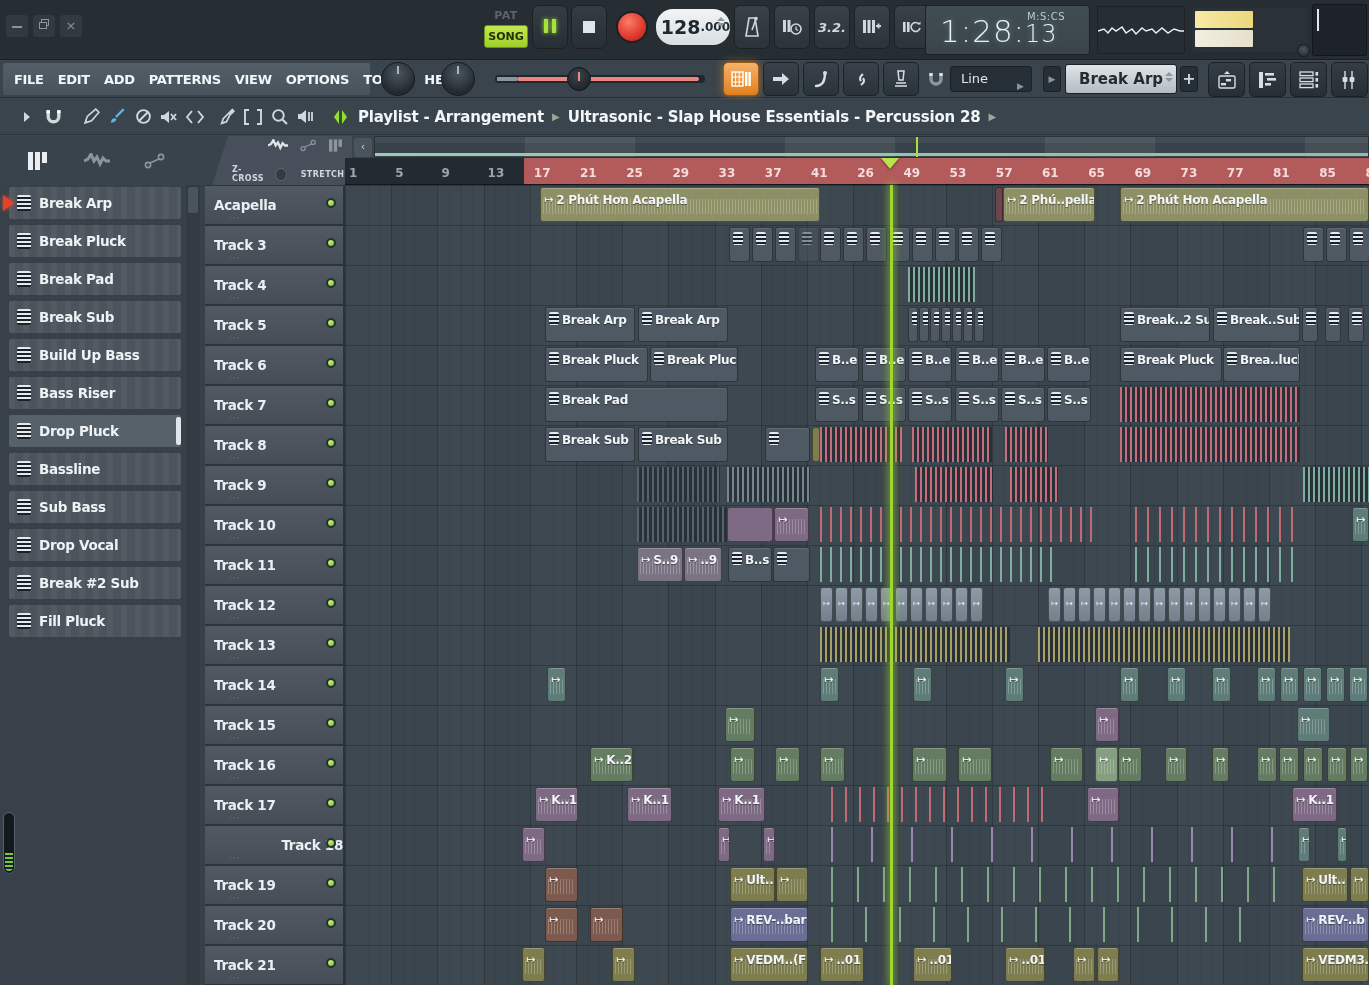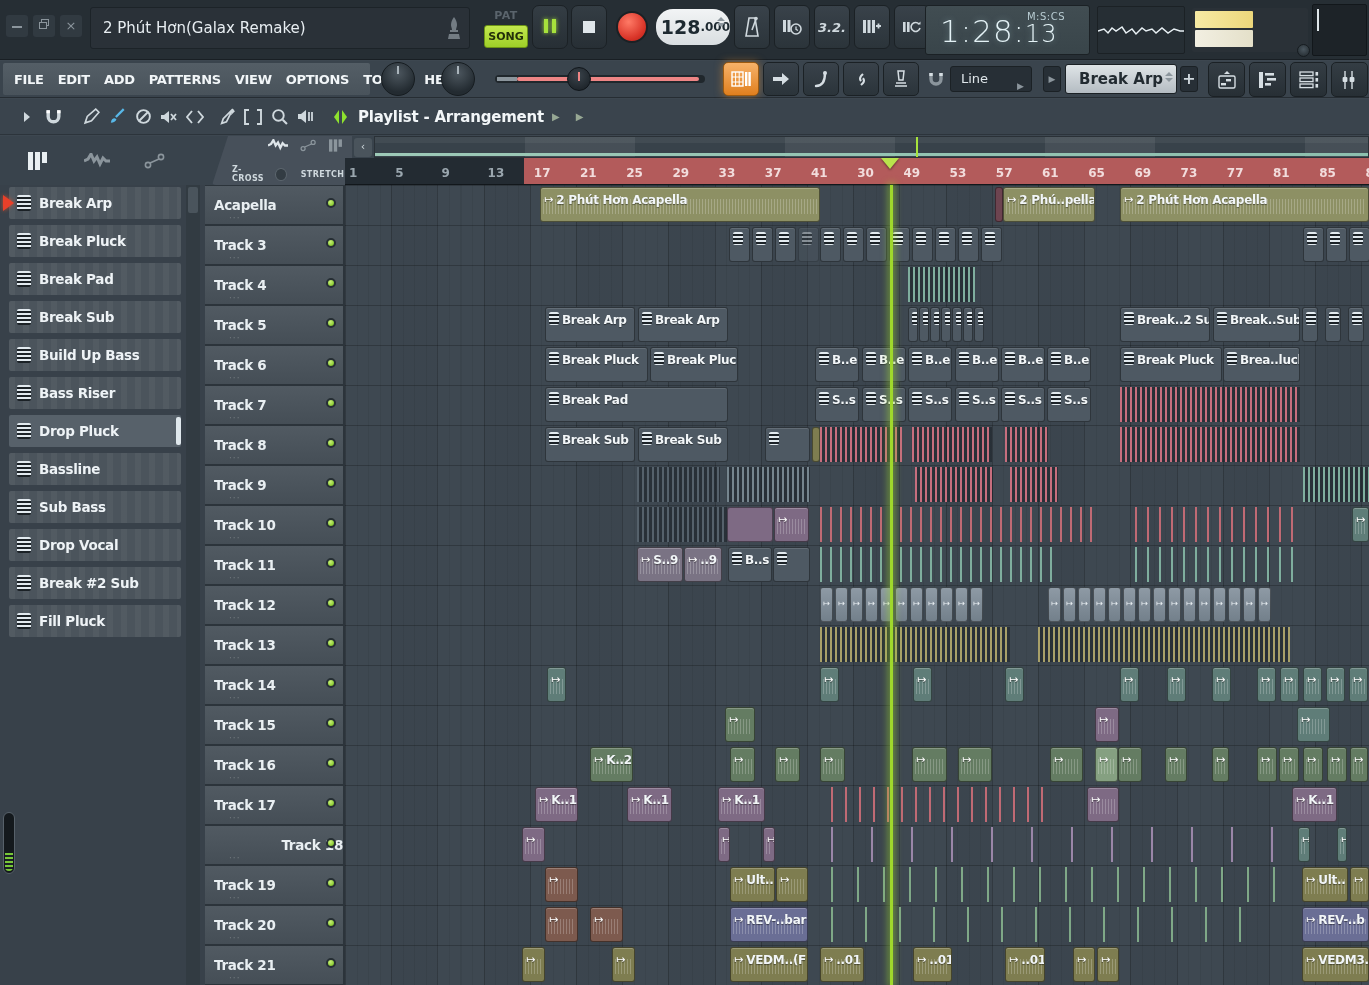--- a/index.html
+++ b/index.html
@@ -138,28 +138,20 @@
 <body>
 
 <div class="app">
 
   <div class="topbar">
     <div class="winbtns">
       <div class="winbtn"><span class="minbar"></span></div>
       <div class="winbtn"><span class="restore-ic"><i></i><i></i></span></div>
       <div class="winbtn"><span>×</span></div>
     </div>
-    <div class="titlefield">
-      <span>2 Phút Hơn(Galax Remake)</span>
-      <span class="statue">
-        <svg width="14" height="24" viewBox="0 0 14 24">
-            <path d="M7 0c2 3 3 5 3 8 0 2-1 3-1 5h2v2H3v-2h2c0-2-1-3-1-5 0-3 1-5 3-8z M2 17h10l1 5H1z" fill="#9aa4ac"></path>
-          </svg>
-      </span>
-    </div>
     <div class="transport">
       <div class="patsong">
         <div class="pat-lbl">PAT</div>
         <div class="song-lbl">SONG</div>
       </div>
       <div class="tbtn">
           <span class="pause-ic"><i></i><i></i></span>
         </div>
       <div class="tbtn">
           <span class="stop-ic"></span>
@@ -393,20 +385,21 @@
           <path d="M12 3v9M15 3v9" stroke="#cfd8dd" stroke-width="1.8"></path>
         </svg>
     </div>
     <div class="crumbwrap">
       <svg width="17" height="16" viewBox="0 0 17 16" style="margin-right:9px">
           <path d="M7 1L2 8l5 7z" fill="#8ee22e"></path>
           <path d="M10 1l5 7-5 7z" fill="#8ee22e"></path>
         </svg>
       <span class="crumb">Playlist - Arrangement</span>
       <span class="chev">▶</span>
+      <span class="crumb">Ultrasonic - Slap House Essentials - Percussion 28</span>
       <span class="chev">▶</span>
     </div>
   </div>
 
   <div class="row4">
     <div class="lefticons">
       <svg width="22" height="18" viewBox="0 0 22 18">
           <rect x="0" y="0" width="5" height="18" fill="#e9eff2"></rect>
           <rect x="7" y="0" width="5" height="18" fill="#e9eff2"></rect>
           <rect x="14" y="0" width="5" height="11" fill="#e9eff2"></rect>
@@ -456,21 +449,21 @@
         <span class="rnum" style="left: 50.2px;">5</span>
         <span class="rnum" style="left: 96.4px;">9</span>
         <span class="rnum" style="left: 142.6px;">13</span>
         <span class="rnum red" style="left: 188.8px;">17</span>
         <span class="rnum red" style="left: 235px;">21</span>
         <span class="rnum red" style="left: 281.2px;">25</span>
         <span class="rnum red" style="left: 327.4px;">29</span>
         <span class="rnum red" style="left: 373.6px;">33</span>
         <span class="rnum red" style="left: 419.8px;">37</span>
         <span class="rnum red" style="left: 466px;">41</span>
-        <span class="rnum red" style="left: 512.2px;">30</span>
+        <span class="rnum red" style="left: 512.2px;">26</span>
         <span class="rnum red" style="left: 558.4px;">49</span>
         <span class="rnum red" style="left: 604.6px;">53</span>
         <span class="rnum red" style="left: 650.8px;">57</span>
         <span class="rnum red" style="left: 697px;">61</span>
         <span class="rnum red" style="left: 743.2px;">65</span>
         <span class="rnum red" style="left: 789.4px;">69</span>
         <span class="rnum red" style="left: 835.6px;">73</span>
         <span class="rnum red" style="left: 881.8px;">77</span>
         <span class="rnum red" style="left: 928px; text-align: right;">81</span>
         <span class="rnum red" style="left: 974.2px;">85</span>

